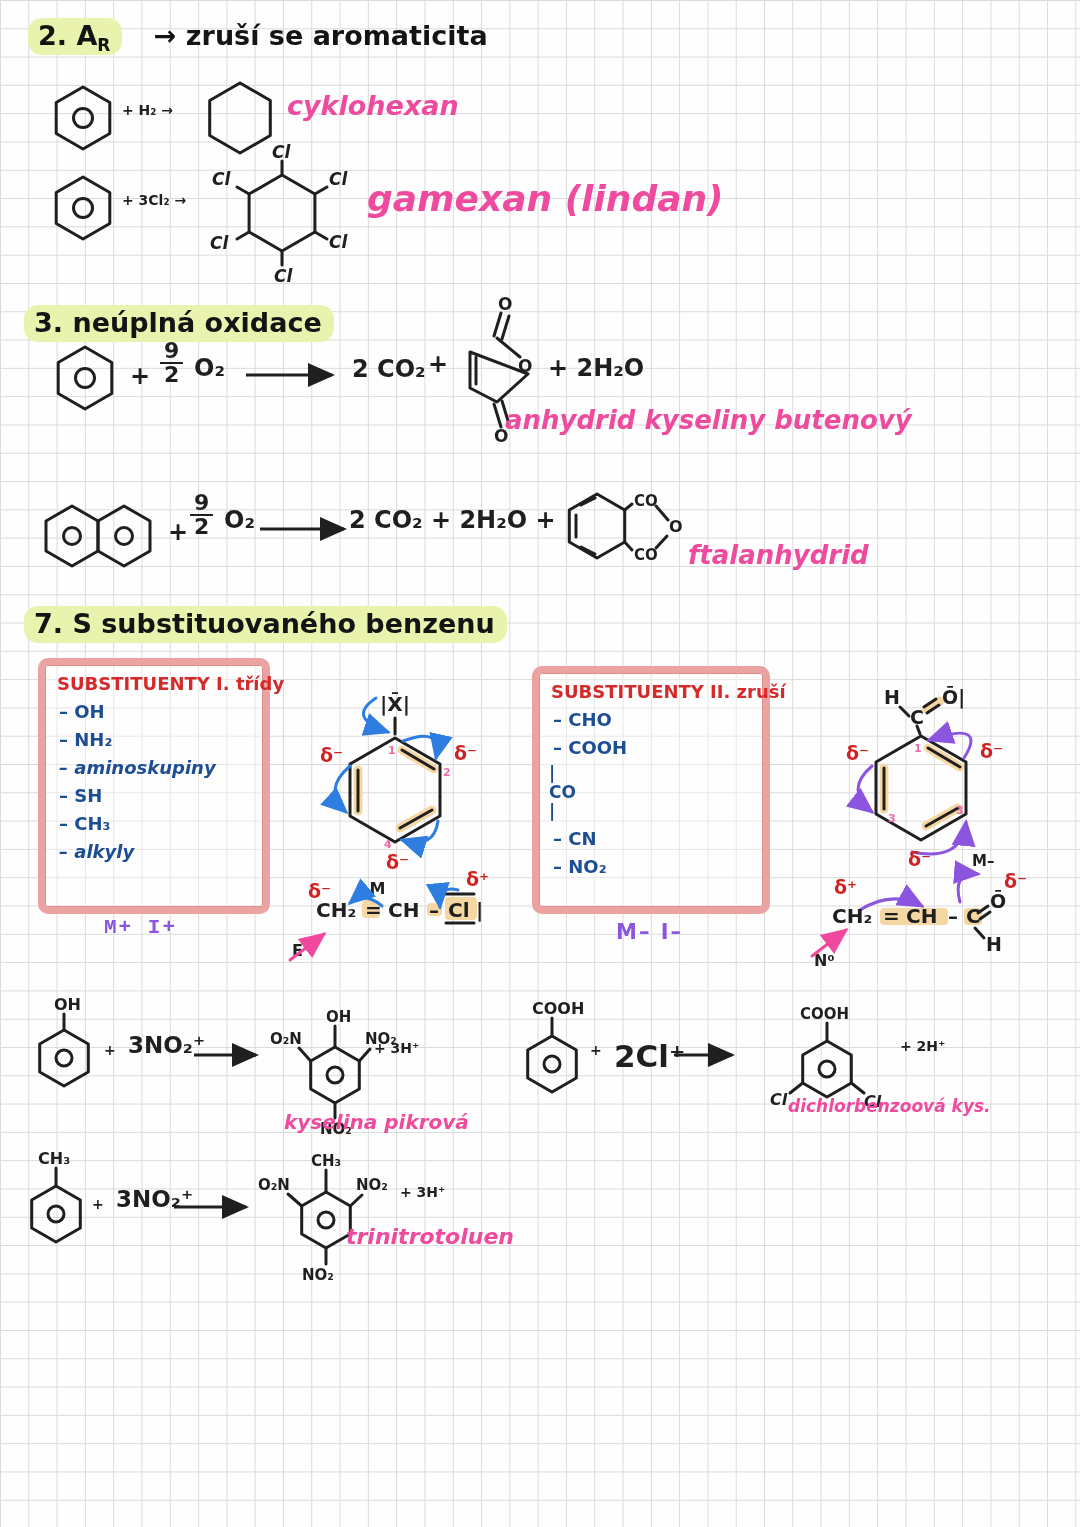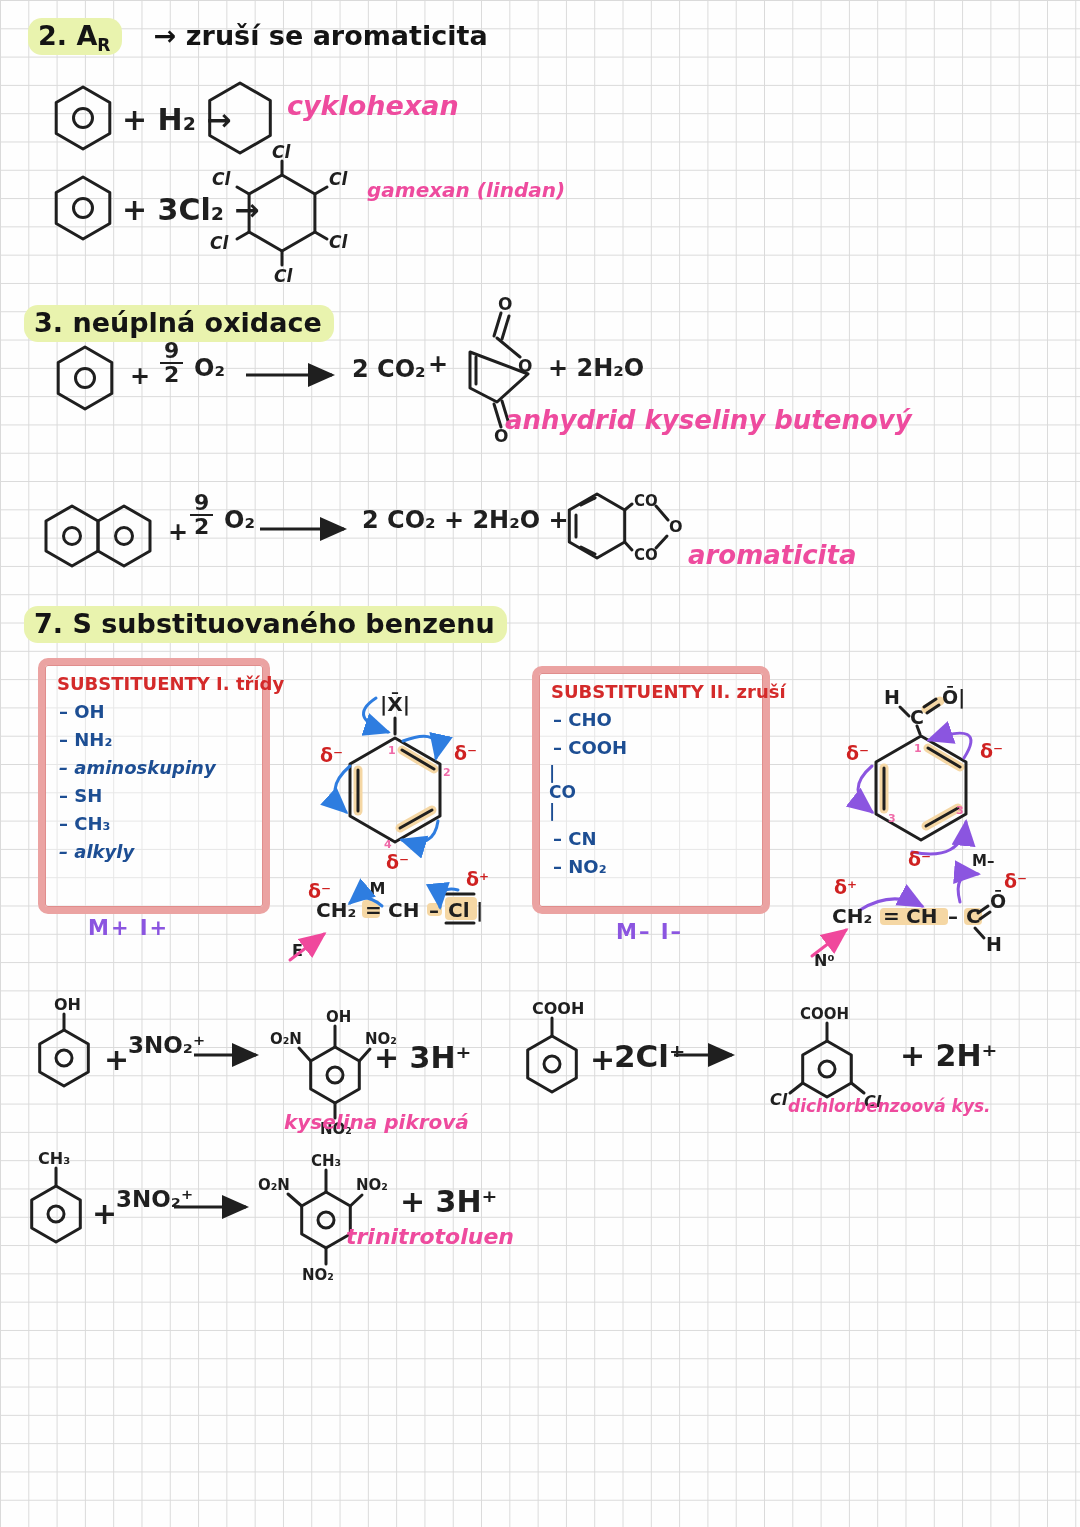--- a/index.html
+++ b/index.html
@@ -10,21 +10,21 @@
       linear-gradient(#dadada 1px, transparent 1px),
       linear-gradient(90deg, #dadada 1px, transparent 1px);
     background-size:28.3px 28.3px;
     font-family:"DejaVu Sans",sans-serif;
     color:#1f1f1f;
   }
   .abs{position:absolute;}
   .head{font-size:27px;font-weight:600;color:#141414;white-space:nowrap;}
   .hl{background:#e9f3ae;border-radius:14px;padding:2px 12px 4px 10px;}
   .ink{color:#1f1f1f;font-weight:600;white-space:nowrap;}
-  .f22{font-size:30px;} .f24{font-size:24px;}
+  .f22{font-size:14px;} .f24{font-size:24px;}
   .pink{color:#ee4b9e;font-style:italic;font-weight:600;white-space:nowrap;}
   .purple{color:#8b55e0;font-weight:700;font-size:21px;letter-spacing:2px;white-space:nowrap;}
   .frac{display:inline-block;text-align:center;font-weight:600;font-size:22px;line-height:22px;vertical-align:middle;}
   .frac .bot{display:block;border-top:2.5px solid #1f1f1f;padding:0 4px;}
   .frac .top{display:block;padding:0 4px;}
   .sbox{
     border:7px solid #eba3a2;border-radius:10px;background:rgba(255,255,255,.35);
     box-shadow:inset 0 0 0 1px #e08d8c;
   }
   .sbox .ttl{color:#d42a2a;font-weight:700;font-size:18px;margin:8px 10px 6px 12px;white-space:nowrap;}
@@ -91,21 +91,21 @@
     <line class="struct" x1="82" y1="106" x2="82" y2="120"></line>
     <line class="struct" x1="49.1" y1="87" x2="37" y2="94"></line>
     <line class="struct" x1="49.1" y1="49" x2="37" y2="42"></line>
     <text x="72" y="13" font-size="17" font-style="italic">Cl</text>
     <text x="129" y="40" font-size="17" font-style="italic">Cl</text>
     <text x="129" y="103" font-size="17" font-style="italic">Cl</text>
     <text x="74" y="137" font-size="17" font-style="italic">Cl</text>
     <text x="10" y="104" font-size="17" font-style="italic">Cl</text>
     <text x="12" y="40" font-size="17" font-style="italic">Cl</text>
   </svg>
-  <div class="abs pink" style="left:367px;top:178px;font-size:20px;">gamexan  (lindan)</div>
+  <div class="abs pink" style="left:367px;top:178px;font-size:36px;">gamexan  (lindan)</div>
 
   <div class="abs head hl" style="left:24px;top:305px;">3. neúplná oxidace</div>
 
   <svg class="abs" style="left:52px;top:342px;" width="66" height="72">
     <polygon class="struct" points="33,5 59.8,20.5 59.8,51.5 33,67 6.2,51.5 6.2,20.5"></polygon>
     <circle class="struct" cx="33" cy="36" r="9.5" stroke-width="2.6"></circle>
   </svg>
   <div class="abs ink f24" style="left:130px;top:362px;">+</div>
   <div class="abs frac" style="left:160px;top:340px;">
     <span class="top">9</span>
@@ -139,48 +139,48 @@
   </svg>
   <div class="abs ink f24" style="left:168px;top:518px;">+</div>
   <div class="abs frac" style="left:190px;top:492px;">
     <span class="top">9</span>
     <span class="bot">2</span>
   </div>
   <div class="abs ink f24" style="left:224px;top:506px;">O₂</div>
   <svg class="abs" style="left:258px;top:522px;" width="98" height="14">
     <line x1="2" y1="7" x2="86" y2="7" stroke="#1f1f1f" stroke-width="3" marker-end="url(#mk-black)"></line>
   </svg>
-  <div class="abs ink f24" style="left:362px;top:506px;">2 CO₂  + 2H₂O  +</div>
+  <div class="abs ink f24" style="left:349px;top:506px;">2 CO₂  + 2H₂O  +</div>
   <svg class="abs" style="left:552px;top:474px;" width="150" height="105">
     <polygon class="struct" points="45,20 72.7,36 72.7,68 45,84 17.3,68 17.3,36"></polygon>
     <line class="struct" x1="24" y1="41" x2="24" y2="63" stroke-width="3.2"></line>
     <line class="struct" x1="29" y1="31" x2="43" y2="24" stroke-width="3.2"></line>
     <line class="struct" x1="29" y1="73" x2="43" y2="80" stroke-width="3.2"></line>
     <line class="struct" x1="72.7" y1="36" x2="80" y2="30"></line>
     <text x="82" y="32" font-size="15">CO</text>
     <line class="struct" x1="104" y1="32" x2="116" y2="46"></line>
     <text x="117" y="58" font-size="16">O</text>
     <line class="struct" x1="115" y1="62" x2="104" y2="74"></line>
     <text x="82" y="86" font-size="15">CO</text>
     <line class="struct" x1="72.7" y1="68" x2="80" y2="76"></line>
   </svg>
-  <div class="abs pink" style="left:688px;top:540px;font-size:26px;">aromaticita</div>
+  <div class="abs pink" style="left:688px;top:540px;font-size:26px;">ftalanhydrid</div>
 
   <div class="abs head hl" style="left:24px;top:606px;">7. S substituovaného benzenu</div>
 
   <div class="abs sbox" style="left:38px;top:658px;width:218px;height:242px;">
     <div class="ttl">SUBSTITUENTY  I. třídy</div>
     <div class="it">– OH</div>
     <div class="it">– NH₂</div>
     <div class="it cur">– aminoskupiny</div>
     <div class="it">– SH</div>
     <div class="it">– CH₃</div>
     <div class="it cur">– alkyly</div>
   </div>
-  <div class="abs purple" style="left:88px;top:916px;">M+   I+</div>
+  <div class="abs purple" style="left:104px;top:916px;font-family:Liberation Mono, monospace;">M+   I+</div>
 
   <svg class="abs" style="left:288px;top:666px;" width="240" height="305">
     <text x="107" y="45" font-size="20" text-anchor="middle">|X̄|</text>
     <line class="struct" x1="107" y1="52" x2="107" y2="68"></line>
     <line class="tan" x1="114" y1="84" x2="146" y2="103"></line>
     <line class="tan" x1="70" y1="104" x2="70" y2="145"></line>
     <line class="tan" x1="144" y1="144" x2="112" y2="162"></line>
     <polygon class="struct" points="107,72 152,98 152,150 107,176 62,150 62,98" stroke-width="3.4"></polygon>
     <line class="struct" x1="114" y1="84" x2="146" y2="103" stroke-width="3.4"></line>
     <line class="struct" x1="70" y1="104" x2="70" y2="145" stroke-width="3.4"></line>

